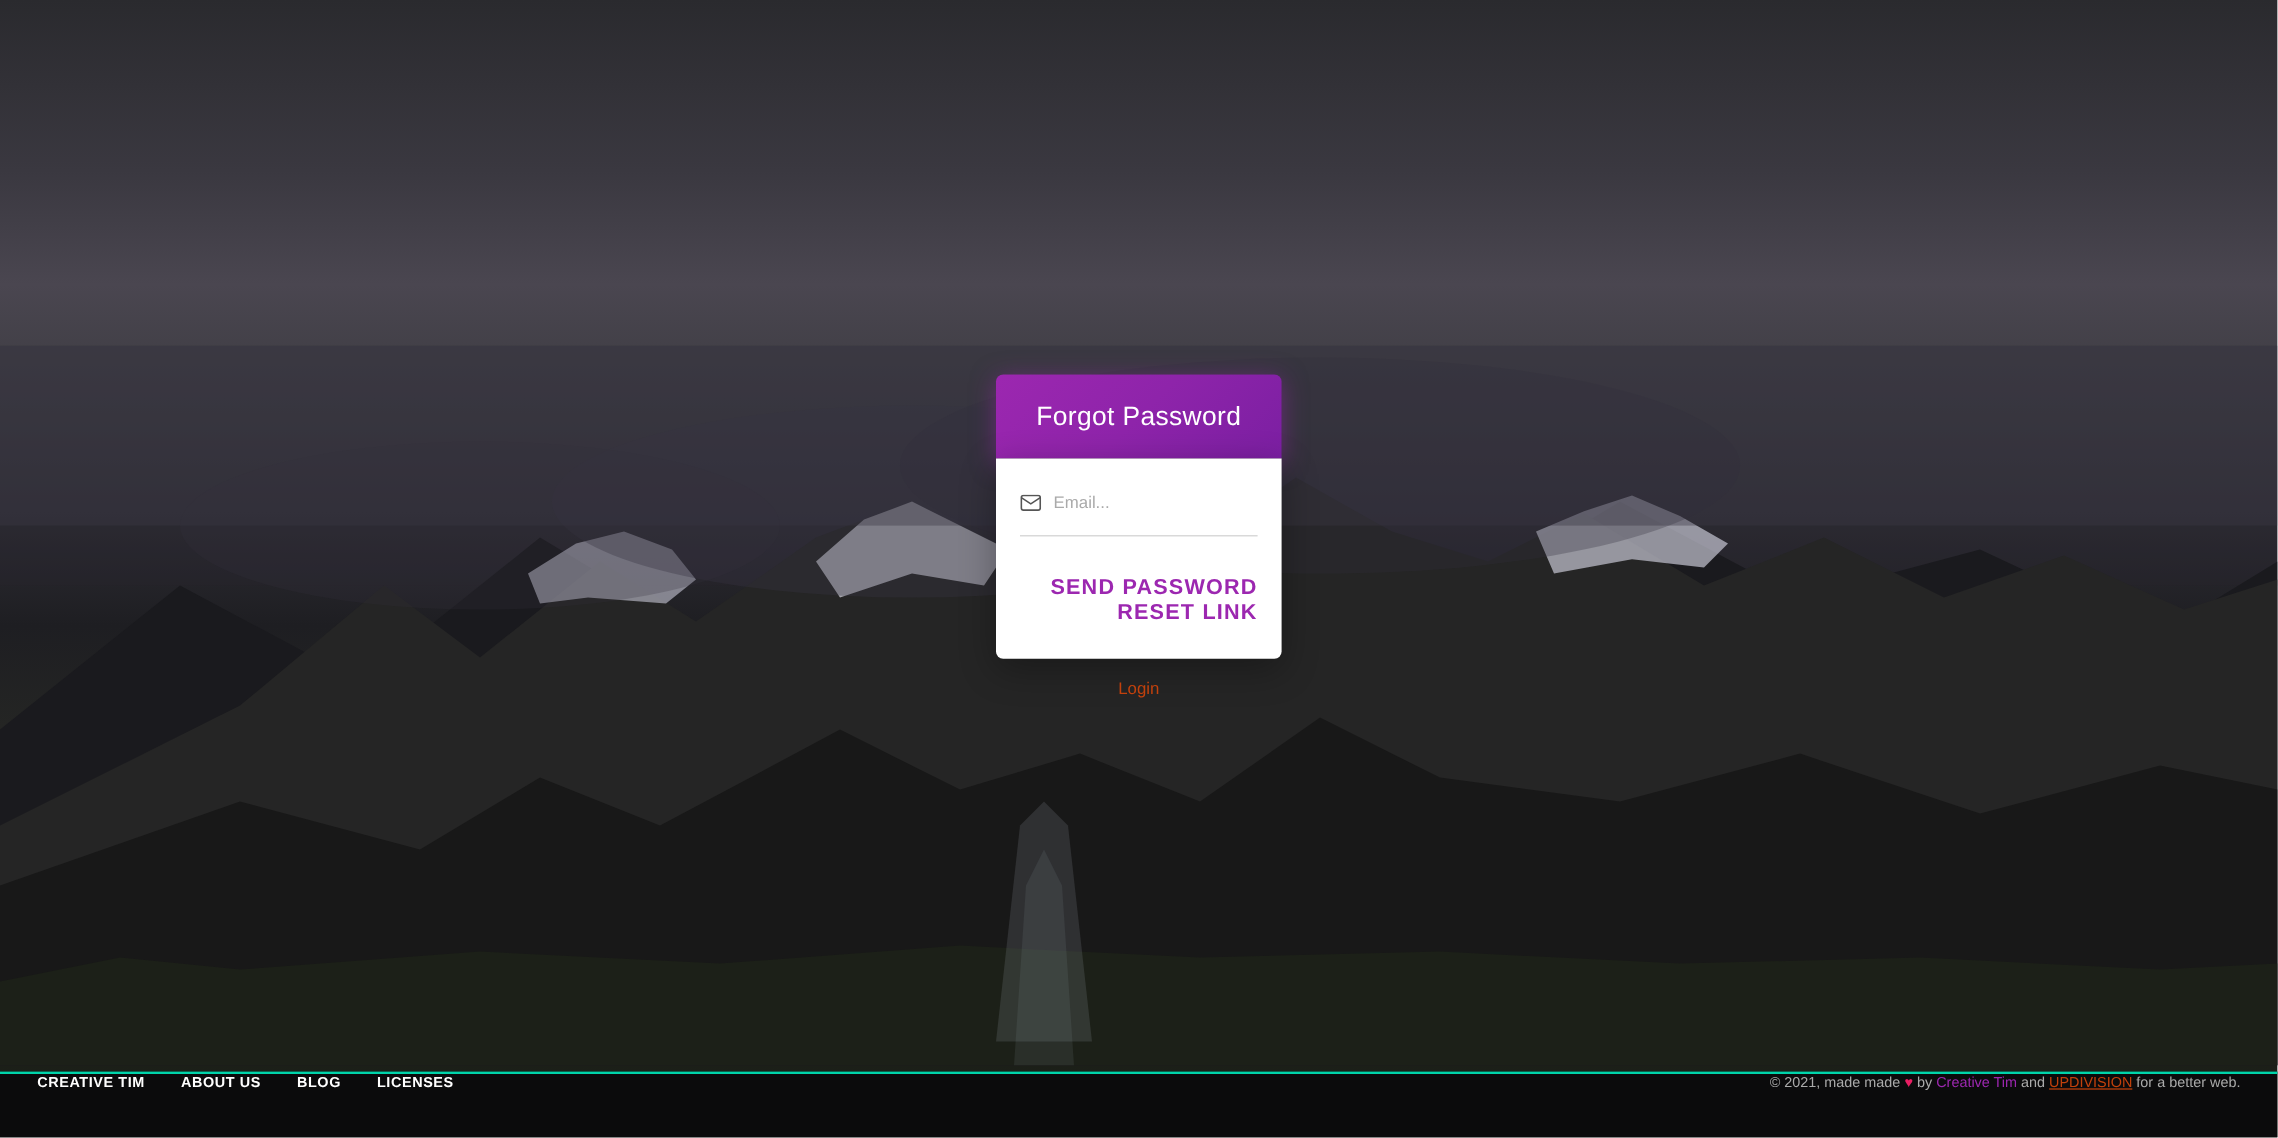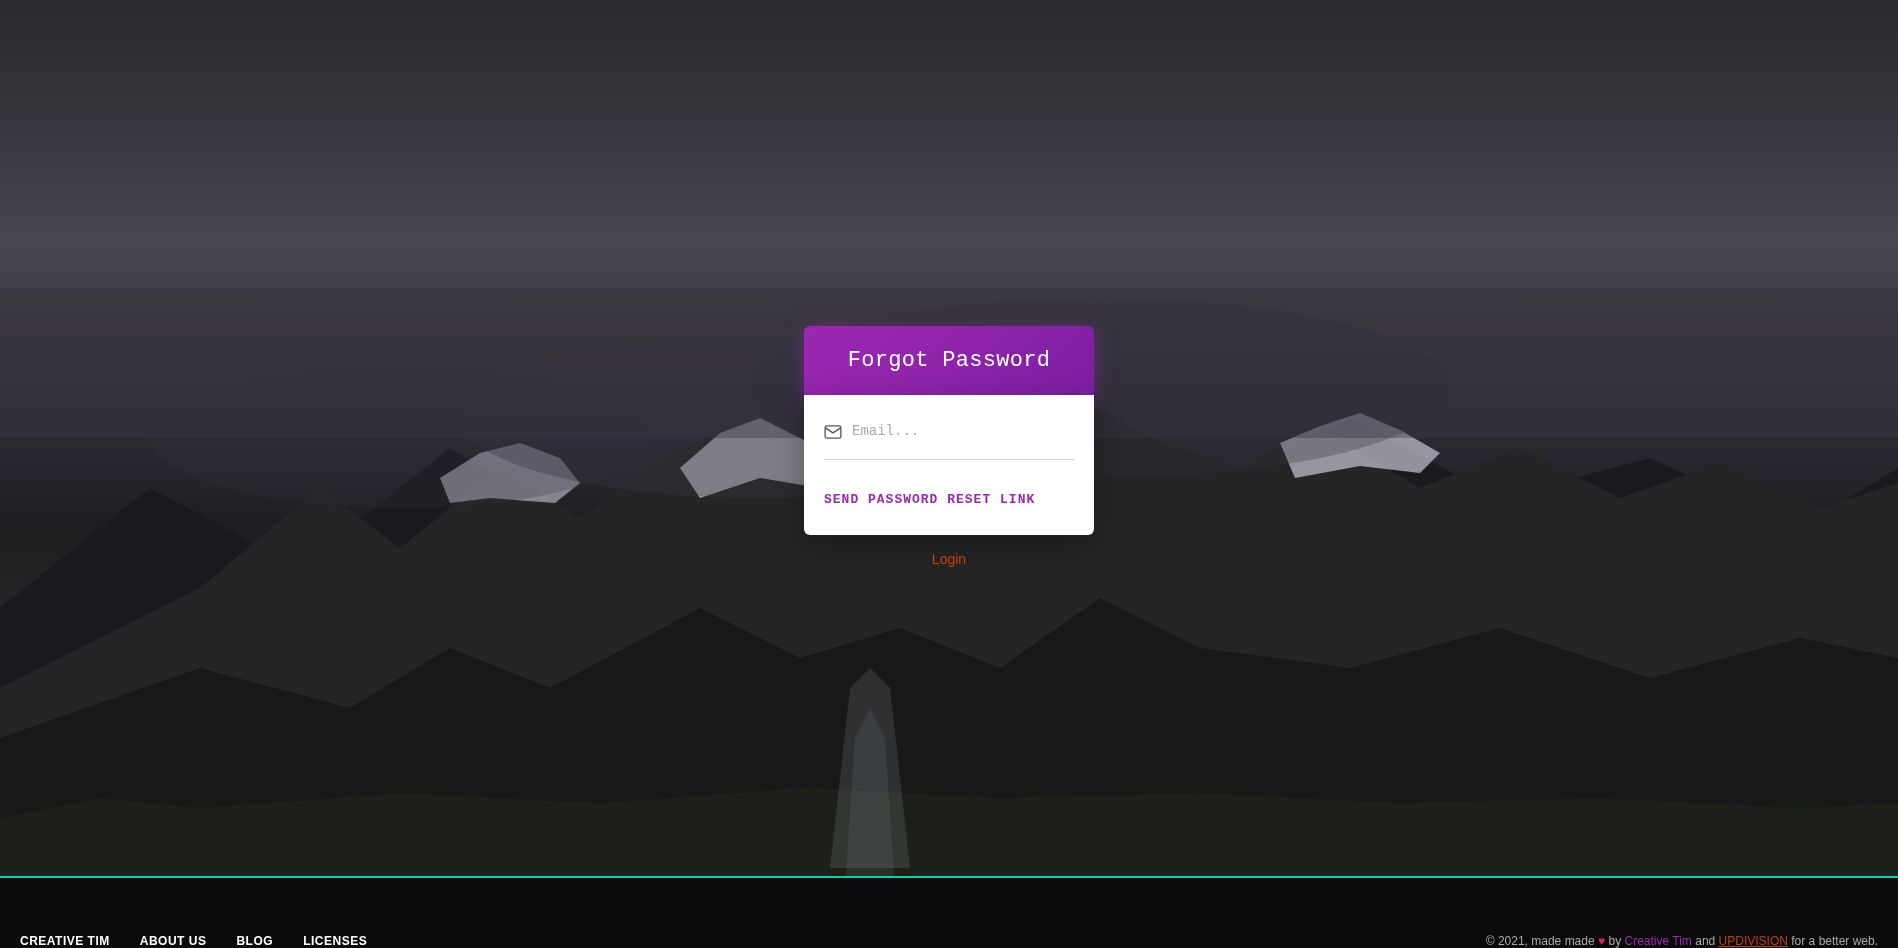--- a/index.html
+++ b/index.html
@@ -48,26 +48,26 @@
       width: 100%;
       height: 100%;
     }
 
     
     .footer {
       position: absolute;
       bottom: 0;
       left: 0;
       right: 0;
-      height: 72px;
+      height: 55px;
       background: rgba(10, 10, 12, 0.92);
       display: flex;
-      align-items: flex-end;
+      align-items: flex-start;
       justify-content: space-between;
-      padding: 0 20px;
+      padding: 0 31px;
       z-index: 10;
       border-top: 2px solid #00d4aa;
     }
 
     .footer-left {
       display: flex;
       align-items: center;
       gap: 30px;
     }
 
@@ -110,22 +110,21 @@
       bottom: 55px;
       display: flex;
       flex-direction: column;
       align-items: center;
       justify-content: center;
       z-index: 5;
     }
 
     
     .card-wrapper {
-      width: 290px;
-      font-family: Liberation Mono, monospace;
+      width: 238px;
     }
 
     .card-header {
       background: linear-gradient(135deg, #9c27b0 0%, #8e24aa 50%, #7b1fa2 100%);
       border-radius: 6px 6px 0 0;
       padding: 22px 20px;
       text-align: center;
       box-shadow: 0 4px 20px rgba(156, 39, 176, 0.5);
     }
 
@@ -174,25 +173,25 @@
       color: #aaaaaa;
     }
 
     .send-btn {
       display: block;
       width: 100%;
       background: transparent;
       border: none;
       cursor: pointer;
       color: #9c27b0;
-      font-size: 13px;
+      font-size: 18px;
       font-weight: 700;
       letter-spacing: 1px;
       text-transform: uppercase;
-      text-align: left;
+      text-align: right;
       padding: 8px 0;
       font-family: inherit;
     }
 
     
     .login-link {
       margin-top: 16px;
       color: #c2410c;
       font-size: 14px;
       cursor: pointer;

